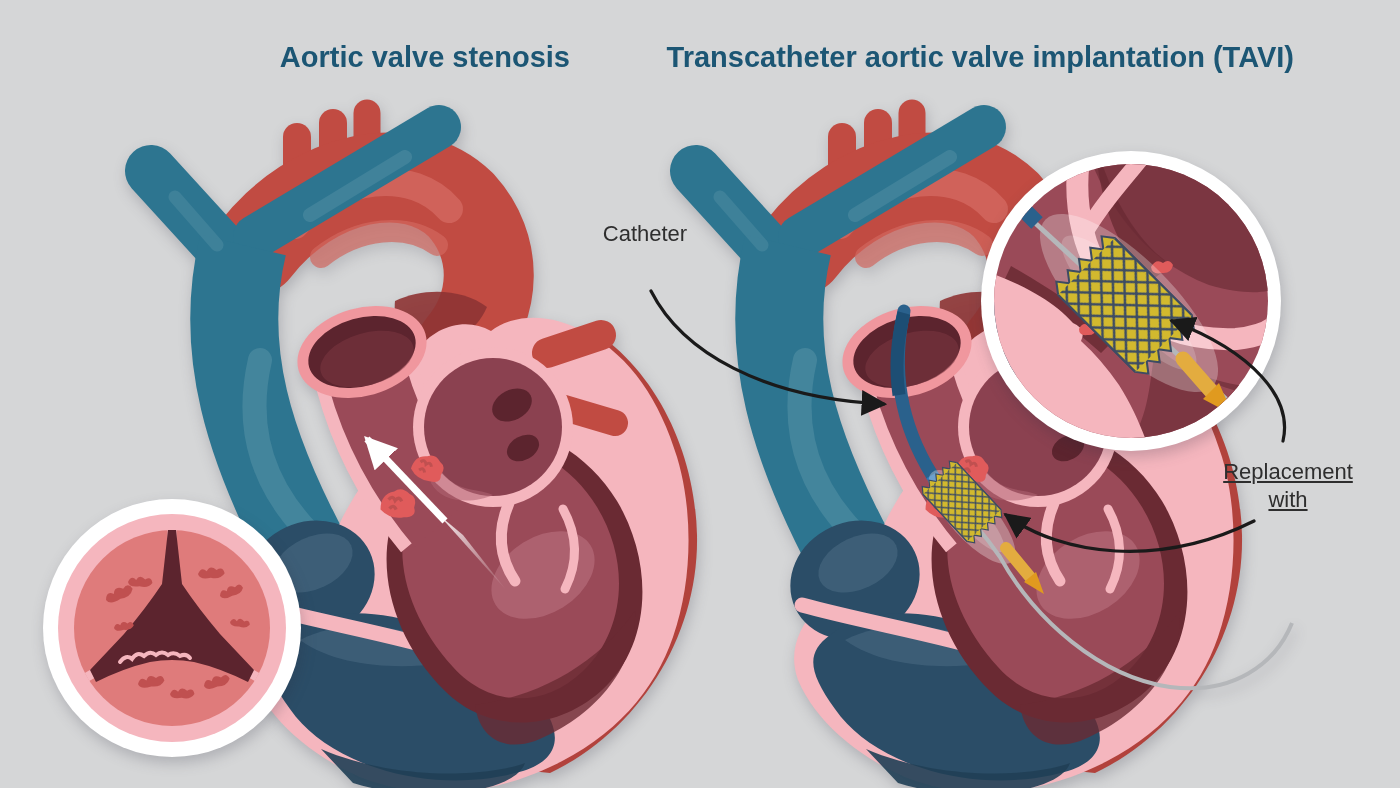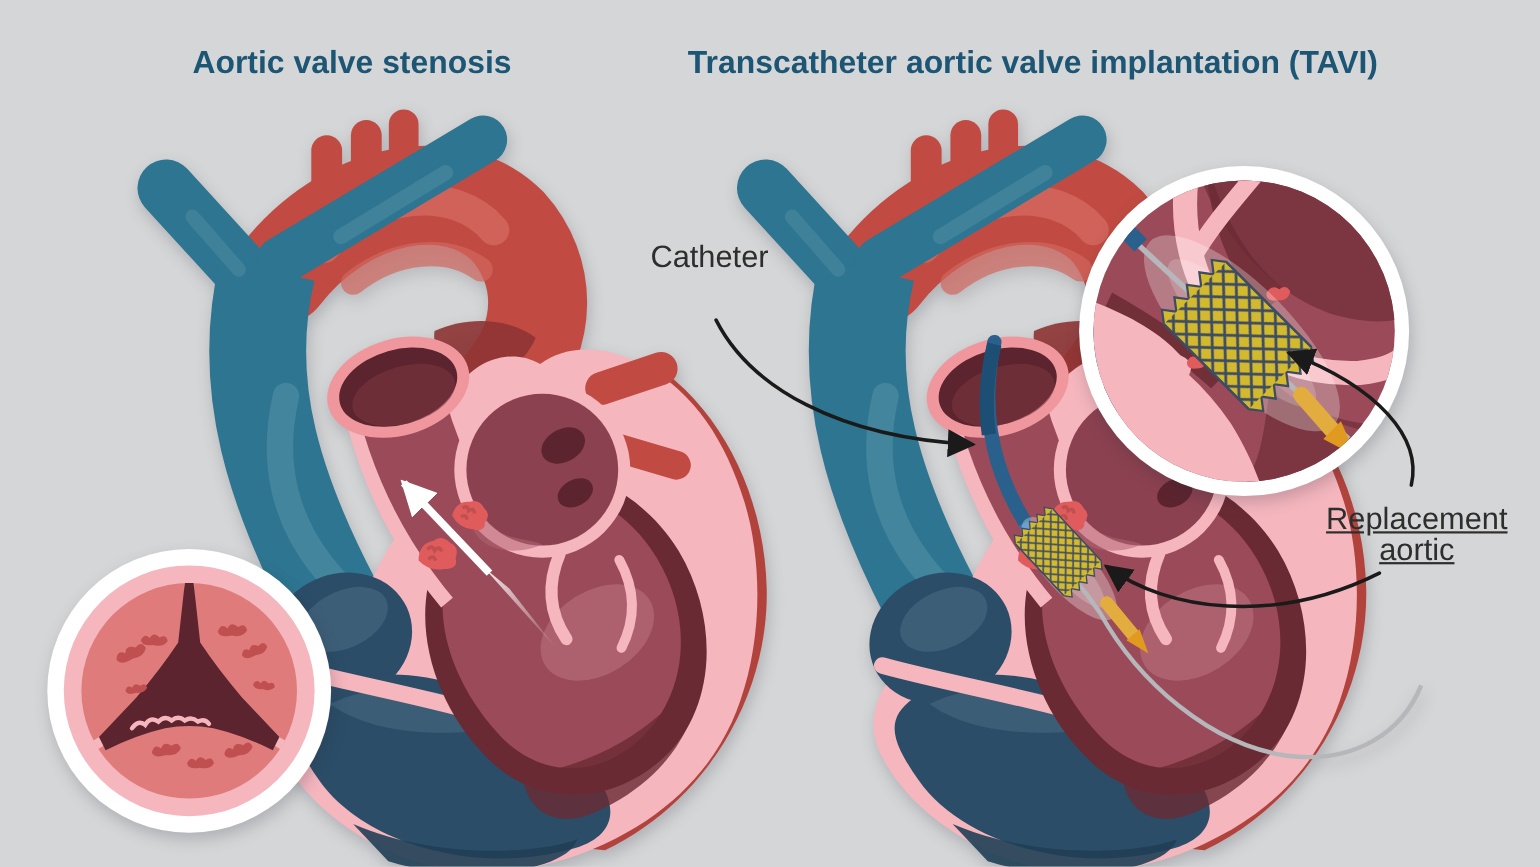--- a/index.html
+++ b/index.html
@@ -1,21 +1,21 @@
 <!DOCTYPE html>
 <html style="--c-background: #d5d6d7; --c-title: #1c5674; --c-label: #2e2e2e; --c-arrow: #1a1a1a; --c-white: #ffffff; --c-teal: #2d7590; --c-teal-light: #4d8ba1; --c-teal-dark: #256d86; --c-red: #c14b42; --c-red-light: #d2665e; --c-red-deep: #b2423c; --c-red-shadow: #8e3434; --c-pink: #f5b6be; --c-pink-rim: #f0979e; --c-maroon: #9a4a58; --c-maroon-mid: #8b4150; --c-maroon-dark: #7b3641; --c-maroon-deep: #6a2a33; --c-maroon-darkest: #5c242e; --c-lv-light: #b06573; --c-navy: #2b4d67; --c-navy-light: #41617a; --c-navy-dark: #203f55; --c-leaflet: #df7b7b; --c-calc: #e05b5b; --c-calc-dark: #c05050; --c-stent-yellow: #d2b92e; --c-stent-navy: #3d4c63; --c-catheter-blue: #2a618c; --c-catheter-blue-dark: #1d4e74; --c-catheter-blue-bright: #2e77b8; --c-wire-gray: #b5b7ba; --c-shaft-yellow: #e3ac3f; --c-shaft-orange: #e09a1f;"><head>
 <meta charset="utf-8">
 <style>
   html,body{margin:0;padding:0;background:#d5d6d7;}
   .canvas{position:relative;width:1400px;height:788px;background:var(--c-background,#d5d6d7);overflow:hidden;
           font-family:"Liberation Sans",sans-serif;}
-  .title{position:absolute;text-align:center;font-size:29px;font-weight:700;color:var(--c-title,#1c5674);}
+  .title{position:absolute;text-align:right;font-size:29px;font-weight:700;color:var(--c-title,#1c5674);}
   #title-left{left:70px;top:41px;width:500px;}
   #title-right{left:584px;top:41px;width:710px;}
-  .annot{position:absolute;text-align:center;font-size:28px;line-height:28px;color:var(--c-label,#2e2e2e);}
+  .annot{position:absolute;text-align:center;font-size:22px;line-height:28px;color:var(--c-label,#2e2e2e);}
   #catheter-label{left:544px;top:220px;width:202px;}
   #replacement-label{left:1185px;top:458px;width:206px;text-decoration:underline;}
   svg{position:absolute;left:0;top:0;}
   #left-heart,#right-heart,#left-inset,#right-inset{filter:drop-shadow(2px 6px 7px rgba(40,40,60,0.22));}
   
   .f-white{fill:var(--c-white)} .s-white{stroke:var(--c-white)}
   .f-teal{fill:var(--c-teal)} .s-teal{stroke:var(--c-teal)}
   .s-teal-light{stroke:var(--c-teal-light)} .f-teal-dark{fill:var(--c-teal-dark)} .s-red{stroke:var(--c-red)}
   .s-red-light{stroke:var(--c-red-light)} .f-red-deep{fill:var(--c-red-deep)}
   .f-red-shadow{fill:var(--c-red-shadow)}
@@ -240,16 +240,16 @@
 
 <div class="title" id="title-left">Aortic valve stenosis</div>
 <div class="title" id="title-right">Transcatheter aortic valve implantation (TAVI)</div>
 
 <div class="annot" id="catheter-label">
   <div>Catheter</div>
 </div>
 
 <div class="annot" id="replacement-label">
   <div>Replacement</div>
-  <div>aortic</div>
+  <div>with</div>
 </div>
 
 </div>
 
 </body></html>

